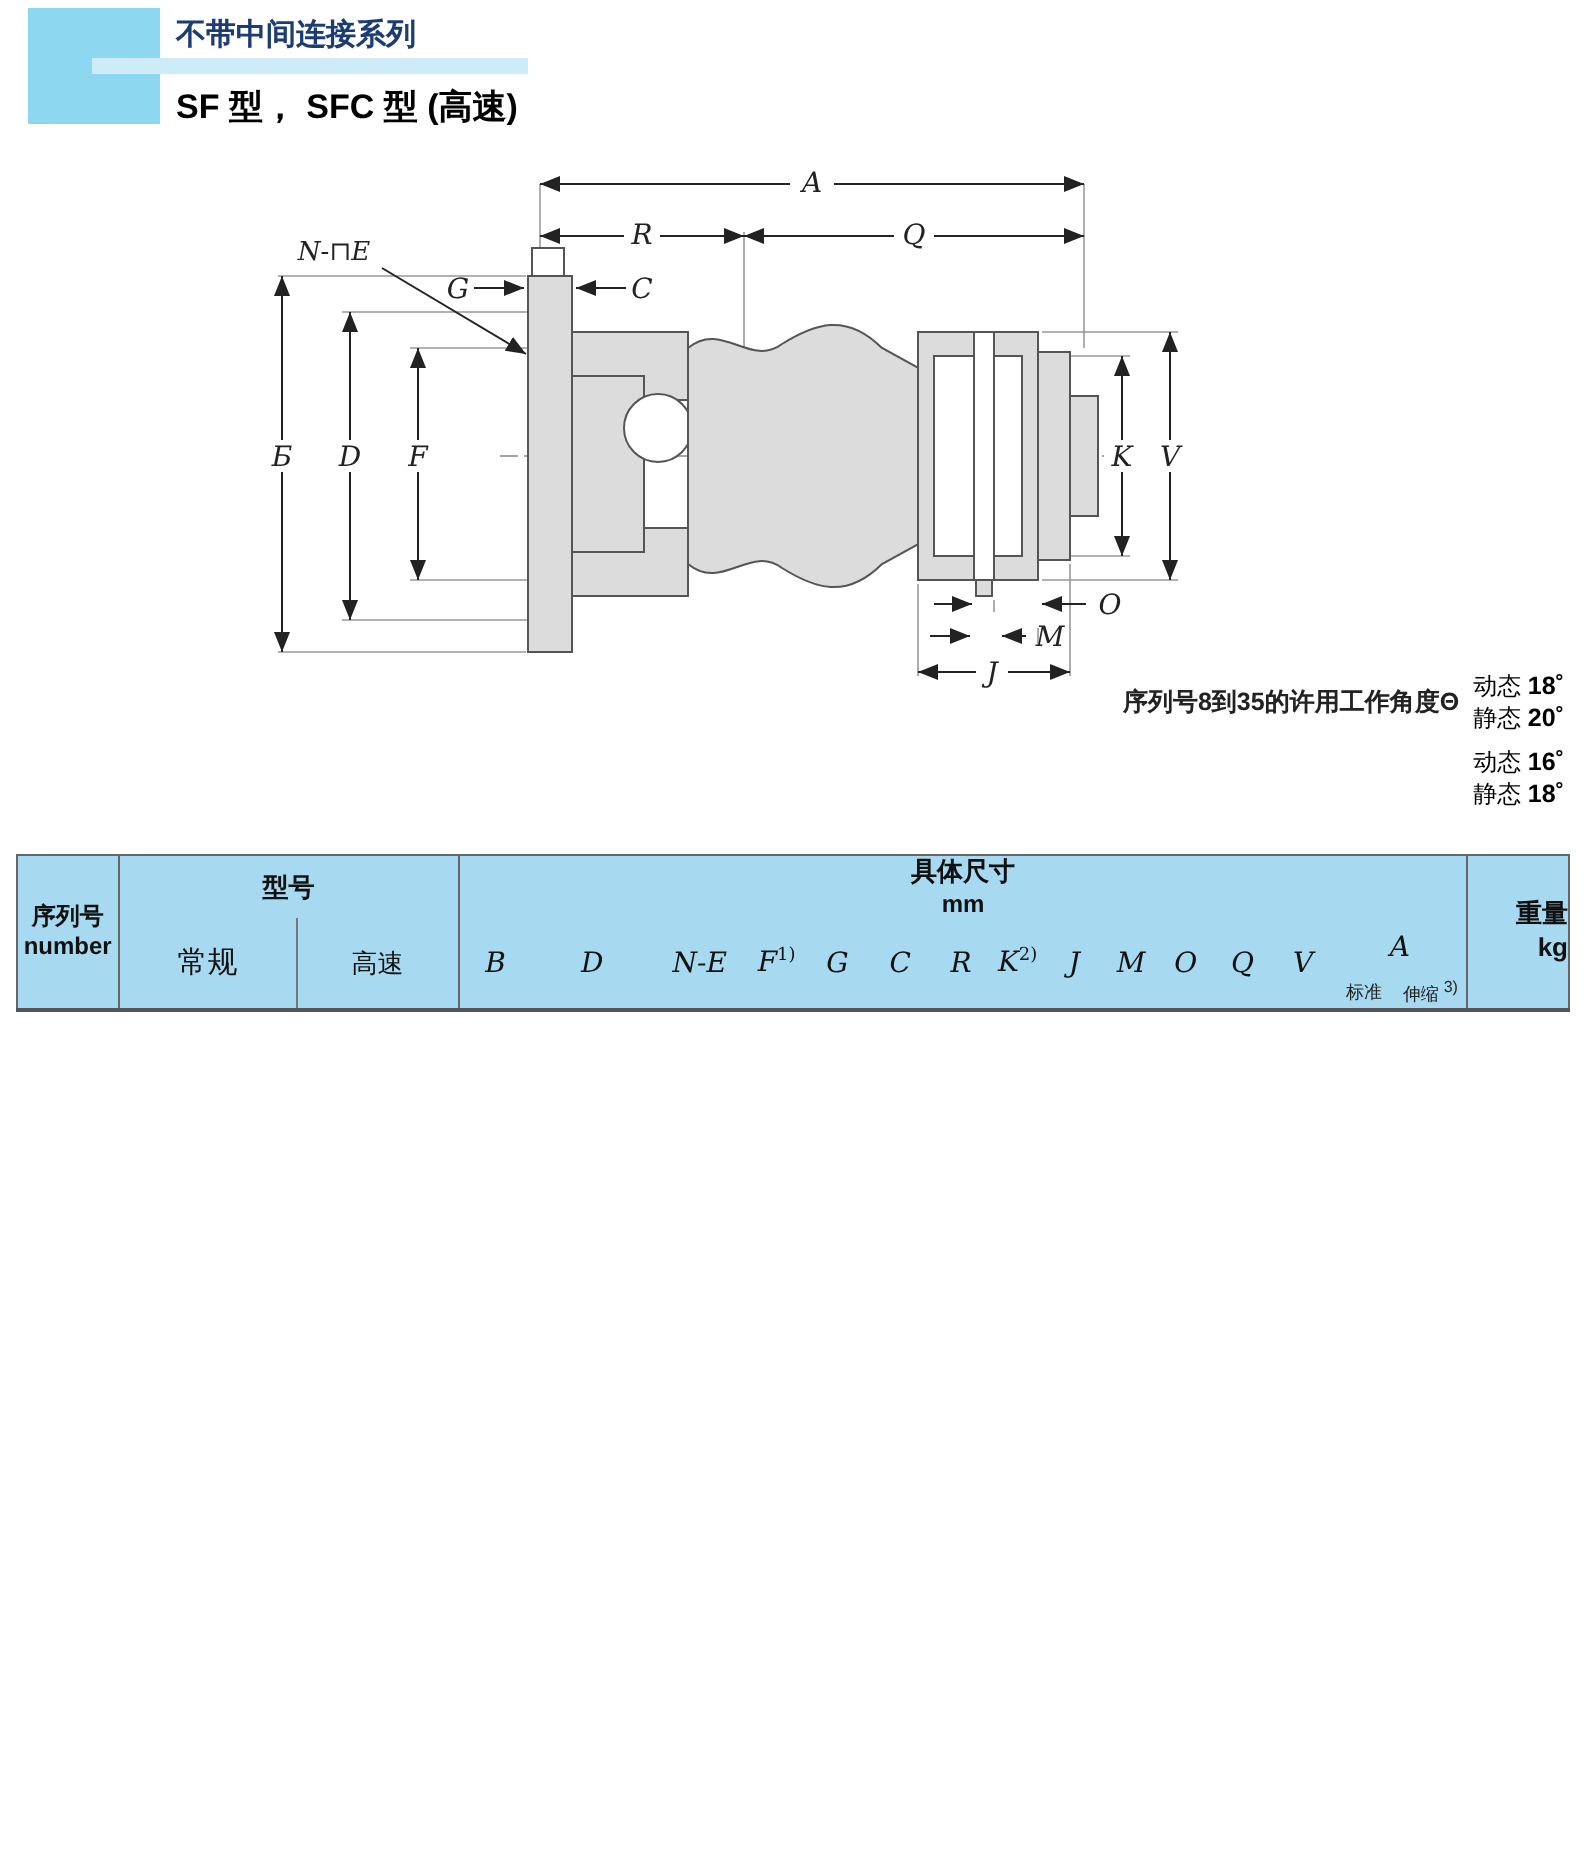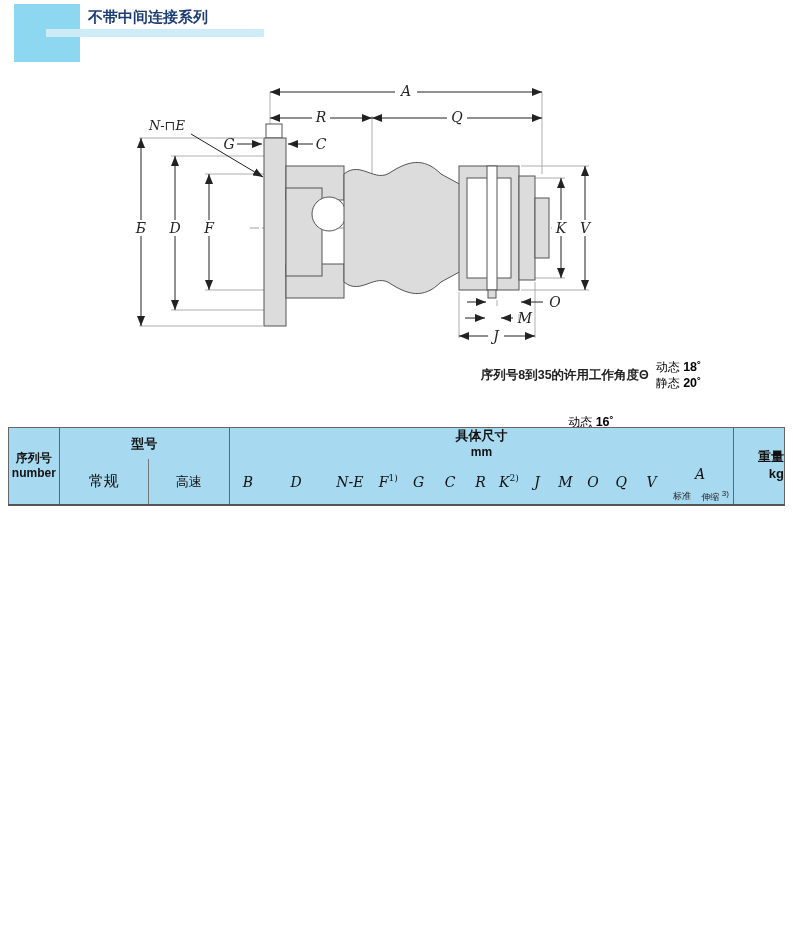--- a/index.html
+++ b/index.html
@@ -9,21 +9,21 @@
   .logo-square{position:absolute;left:14px;top:4px;width:66px;height:58px;background:#8ed7f1;}
   .logo-band{position:absolute;left:46px;top:29px;width:218px;height:8px;background:#cdecf8;}
   .series-title{position:absolute;left:88px;top:8px;font-size:15px;font-weight:bold;color:#1c3d74;}
   .subtitle{position:absolute;left:88px;top:42px;font-size:17px;font-weight:bold;color:#000;}
   
   .diagram{position:absolute;left:115px;top:78px;}
   .dim-label{font-family:"DejaVu Serif",serif;font-style:italic;font-size:14px;fill:#222;}
   .dim-label.small{font-size:13px;}
   
   .notes{position:absolute;left:400px;top:336px;width:382px;}
-  .note-row{display:flex;justify-content:center;align-items:center;gap:7px;margin-bottom:7px;margin-top:24px;}
+  .note-row{display:flex;justify-content:flex-end;align-items:center;gap:7px;margin-bottom:7px;}
   .note-text{font-size:12.5px;font-weight:bold;color:#222;}
   .note-vals{font-size:12px;color:#000000;line-height:1.25;text-align:left;}
   .note-vals b{font-size:12.5px;}
   
   .spec{position:absolute;left:8px;top:427px;width:777px;border-collapse:collapse;table-layout:fixed;
         font-size:12.5px;border:1px solid #666;}
   .spec th,.spec td{padding:0;text-align:center;vertical-align:middle;font-weight:normal;overflow:hidden;}
   .spec thead th{background:#a7daf1;}
   .spec thead{border-bottom:2px solid #555;}
   .spec tbody{border-top:1px solid #666;}
@@ -40,20 +40,21 @@
   th.subh sup{font-size:8px;}
 </style>
 </head>
 <body>
 
 <div class="page">
 
   <div class="logo-square"></div>
   <div class="logo-band"></div>
   <div class="series-title">不带中间连接系列</div>
+  <div class="subtitle">SF 型， SFC 型 (高速)</div>
 
   <svg class="diagram" width="560" height="270" viewBox="0 0 560 270">
     <defs>
       <marker id="ae" markerWidth="11" markerHeight="8" refX="10" refY="4" orient="auto">
         <path d="M0,0 L10,4 L0,8 Z" fill="#222"></path>
       </marker>
       <marker id="as" markerWidth="11" markerHeight="8" refX="10" refY="4" orient="auto-start-reverse">
         <path d="M0,0 L10,4 L0,8 Z" fill="#222"></path>
       </marker>
     </defs>

